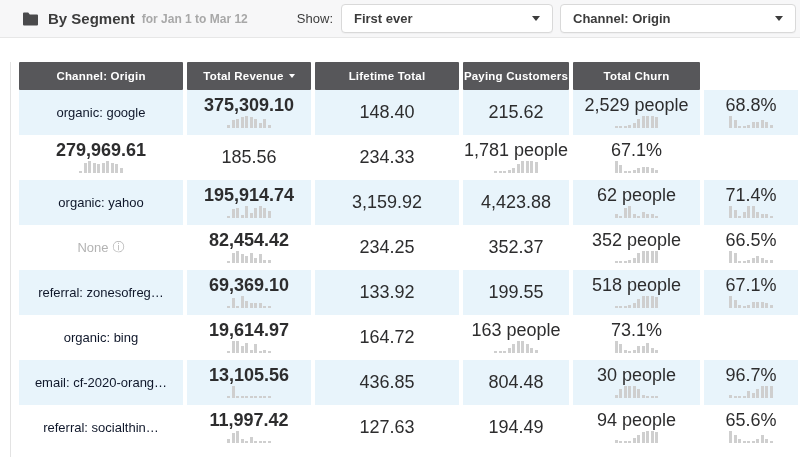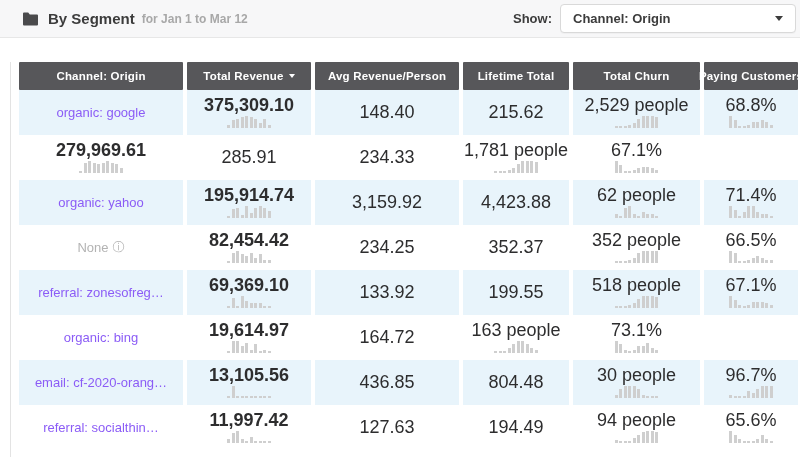--- a/index.html
+++ b/index.html
@@ -6,21 +6,21 @@
   html,body { width:800px; height:457px; overflow:hidden; background:#fff;
               font-family:"Liberation Sans", sans-serif; color:#2f2f31; }
 
   
   .topbar { height:38px; background:#f7f7f8; border-bottom:1px solid #e7e7e7;
             display:flex; align-items:center; padding:0 4px 0 22px; }
   .folder-ic { flex:0 0 auto; margin-right:9px; display:flex; }
   .tb-title { font-size:15px; font-weight:700; color:#3c3c3c; margin-right:7px; white-space:nowrap; }
   .tb-sub { font-size:12px; font-weight:600; color:#a8a8a8; white-space:nowrap; }
   .tb-spacer { flex:1 1 auto; }
-  .show-lbl { font-size:13px; font-weight:700; color:#3c3c3c; margin-right:8px; white-space:nowrap; }
+  .show-lbl { font-size:13px; font-weight:400; color:#3c3c3c; margin-right:8px; white-space:nowrap; }
   .dropdown { background:#fff; border:1px solid #d9d9d9; border-radius:4px; height:29px;
               display:flex; align-items:center; justify-content:space-between;
               padding:0 12px; font-size:13px; font-weight:600; color:#3c3c3c;
               box-shadow:0 1px 1px rgba(0,0,0,0.03); }
   .dd-show { width:212px; margin-right:7px; }
   .dd-channel { width:236px; }
   .caret-dn { width:0; height:0; border-left:4.5px solid transparent;
               border-right:4.5px solid transparent; border-top:5.5px solid #3c3c3c;
               margin-left:10px; flex:0 0 auto; }
 
@@ -34,21 +34,21 @@
   .thead { height:28px; margin-bottom:0; }
   .th { background:#57575a; color:#fff; font-size:11.5px; font-weight:700;
         letter-spacing:0.2px; display:flex; align-items:center; justify-content:center;
         border-radius:1px; white-space:nowrap; }
   .sort-caret { width:0; height:0; border-left:3.5px solid transparent;
                 border-right:3.5px solid transparent; border-top:4.5px solid #fff;
                 margin-left:5px; }
   .row { height:45px; }
   .cell { display:flex; flex-direction:column; align-items:center; justify-content:center; }
   .r-blue .cell { background:#e8f4fb; }
-  .seg-txt { font-size:13px; color:#8b5cf6; }
+  .seg-txt { font-size:13px; color:#0f172a; }
   .seg-muted .seg-txt { color:#b3b3b3; }
   .info-ic { font-size:12px; color:#b3b3b3; margin-left:4px; }
   .val { font-size:18px; color:#2d2d2e; line-height:15px; }
   .val-bold { font-weight:700; }
   .spark { display:flex; align-items:flex-end; height:12px; margin-top:3px; }
   .spark i { display:block; width:3px; margin-right:1.5px; background:#cfcfcf; }
   .spark i:last-child { margin-right:0; }
   .seg-line { display:flex; align-items:center; }
 </style>
 </head>
@@ -57,49 +57,50 @@
 <div class="topbar">
   <span class="folder-ic">
     <svg width="17" height="14" viewBox="0 0 17 14">
         <path d="M1 1.5 Q1 0.5 2 0.5 L6.2 0.5 L7.8 2.5 L15 2.5 Q16 2.5 16 3.5 L16 12.5 Q16 13.5 15 13.5 L2 13.5 Q1 13.5 1 12.5 Z" fill="#4a4a4c"></path>
       </svg>
   </span>
   <span class="tb-title">By Segment</span>
   <span class="tb-sub">for Jan 1 to Mar 12</span>
   <span class="tb-spacer"></span>
   <span class="show-lbl">Show:</span>
+  <div class="dropdown dd-show">
+    <span>First ever</span>
+    <span class="caret-dn"></span>
+  </div>
   <div class="dropdown dd-channel">
     <span>Channel: Origin</span>
     <span class="caret-dn"></span>
   </div>
 </div>
 
 <div class="content">
 <div class="tbl">
 
   <div class="grid thead">
     <div class="th">
           <span>Channel: Origin</span>
         </div>
     <div class="th">
           <span>Total Revenue</span>
           <span class="sort-caret"></span>
         </div>
     <div class="th">
-          <span>Avg Revenue/Person</span>
+          <span>Lifetime Total</span>
         </div>
     <div class="th">
-          <span>Lifetime Total</span>
+          <span>Paying Customers</span>
         </div>
     <div class="th">
           <span>Total Churn</span>
         </div>
-    <div class="th">
-          <span>Paying Customers</span>
-        </div>
   </div>
 
   <div class="grid row r-blue">
     <div class="cell">
           <span class="seg-line">
             <span class="seg-txt">organic: google</span>
           </span>
         </div>
     <div class="cell">
           <span class="val val-bold">375,309.10</span>
@@ -164,21 +165,21 @@
             <i style="height: 10px;"></i>
             <i style="height: 9px;"></i>
             <i style="height: 10px;"></i>
             <i style="height: 12px;"></i>
             <i style="height: 10px;"></i>
             <i style="height: 9px;"></i>
             <i style="height: 5px;"></i>
           </span>
         </div>
     <div class="cell">
-          <span class="val">285.91</span>
+          <span class="val">185.56</span>
         </div>
     <div class="cell">
           <span class="val">234.33</span>
         </div>
     <div class="cell">
           <span class="val">1,781 people</span>
           <span class="spark">
             <i style="height: 2px;"></i>
             <i style="height: 2px;"></i>
             <i style="height: 2px;"></i>

